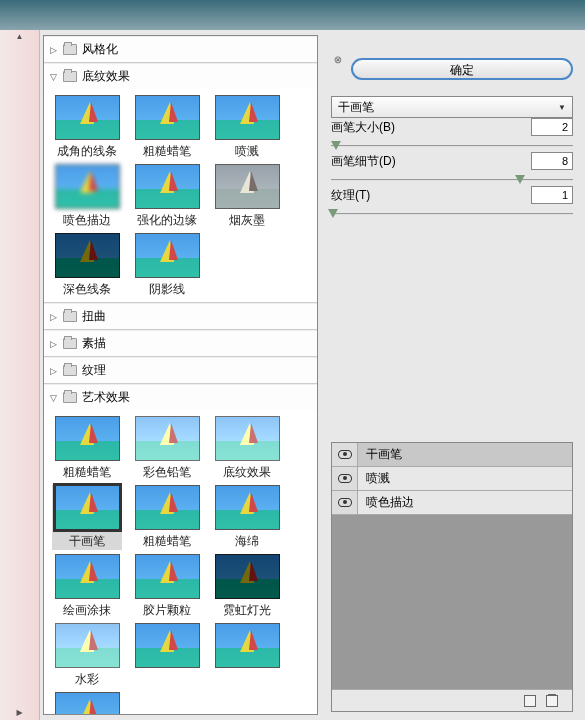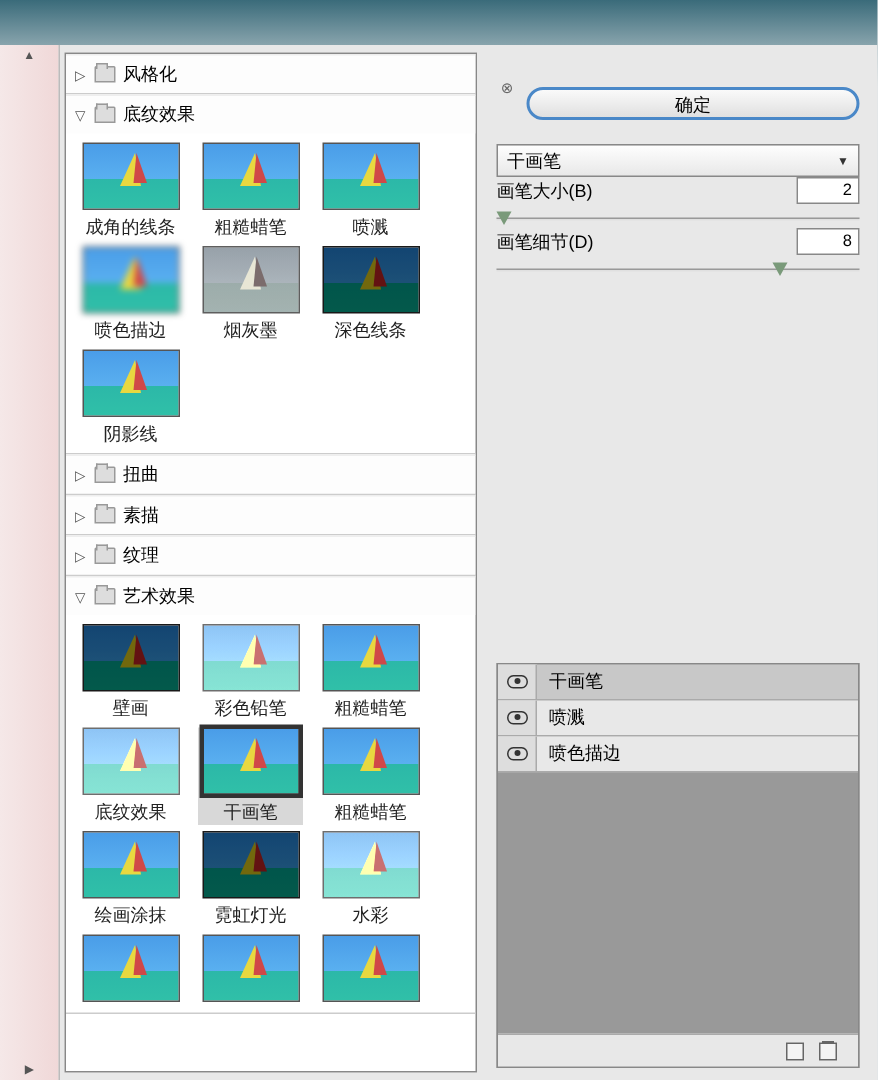--- a/index.html
+++ b/index.html
@@ -103,20 +103,27 @@
               <div class="thumb-label">喷溅</div>
             </div>
             <div class="thumb-item">
               <div class="thumb-img th-blur">
                 <div class="sail"></div>
                 <div class="sail2"></div>
               </div>
               <div class="thumb-label">喷色描边</div>
             </div>
             <div class="thumb-item">
+              <div class="thumb-img ">
+                <div class="sail"></div>
+                <div class="sail2"></div>
+              </div>
+              <div class="thumb-label">强化的边缘</div>
+            </div>
+            <div class="thumb-item">
               <div class="thumb-img th-gray">
                 <div class="sail"></div>
                 <div class="sail2"></div>
               </div>
               <div class="thumb-label">烟灰墨</div>
             </div>
             <div class="thumb-item">
               <div class="thumb-img th-dark">
                 <div class="sail"></div>
                 <div class="sail2"></div>
@@ -154,67 +161,74 @@
           </div>
         </div>
         <div class="category">
           <div class="category-header">
             <span class="tri">▽</span>
             <span class="folder"></span>
             <span>艺术效果</span>
           </div>
           <div class="thumb-grid">
             <div class="thumb-item">
-              <div class="thumb-img th-dark">
-                <div class="sail"></div>
-                <div class="sail2"></div>
-              </div>
-              <div class="thumb-label">壁画</div>
+              <div class="thumb-img ">
+                <div class="sail"></div>
+                <div class="sail2"></div>
+              </div>
+              <div class="thumb-label">粗糙蜡笔</div>
             </div>
             <div class="thumb-item">
               <div class="thumb-img th-pastel">
                 <div class="sail"></div>
                 <div class="sail2"></div>
               </div>
               <div class="thumb-label">彩色铅笔</div>
             </div>
             <div class="thumb-item">
+              <div class="thumb-img th-pastel">
+                <div class="sail"></div>
+                <div class="sail2"></div>
+              </div>
+              <div class="thumb-label">底纹效果</div>
+            </div>
+            <div class="thumb-item selected">
+              <div class="thumb-img ">
+                <div class="sail"></div>
+                <div class="sail2"></div>
+              </div>
+              <div class="thumb-label">干画笔</div>
+            </div>
+            <div class="thumb-item">
               <div class="thumb-img ">
                 <div class="sail"></div>
                 <div class="sail2"></div>
               </div>
               <div class="thumb-label">粗糙蜡笔</div>
             </div>
             <div class="thumb-item">
-              <div class="thumb-img th-pastel">
-                <div class="sail"></div>
-                <div class="sail2"></div>
-              </div>
-              <div class="thumb-label">底纹效果</div>
-            </div>
-            <div class="thumb-item selected">
-              <div class="thumb-img ">
-                <div class="sail"></div>
-                <div class="sail2"></div>
-              </div>
-              <div class="thumb-label">干画笔</div>
-            </div>
-            <div class="thumb-item">
-              <div class="thumb-img ">
-                <div class="sail"></div>
-                <div class="sail2"></div>
-              </div>
-              <div class="thumb-label">粗糙蜡笔</div>
+              <div class="thumb-img ">
+                <div class="sail"></div>
+                <div class="sail2"></div>
+              </div>
+              <div class="thumb-label">海绵</div>
             </div>
             <div class="thumb-item">
               <div class="thumb-img ">
                 <div class="sail"></div>
                 <div class="sail2"></div>
               </div>
               <div class="thumb-label">绘画涂抹</div>
+            </div>
+            <div class="thumb-item">
+              <div class="thumb-img ">
+                <div class="sail"></div>
+                <div class="sail2"></div>
+              </div>
+              <div class="thumb-label">胶片颗粒</div>
             </div>
             <div class="thumb-item">
               <div class="thumb-img th-dark">
                 <div class="sail"></div>
                 <div class="sail2"></div>
               </div>
               <div class="thumb-label">霓虹灯光</div>
             </div>
             <div class="thumb-item">
               <div class="thumb-img th-pastel">
@@ -272,20 +286,30 @@
           </div>
         </div>
         <div class="param-row">
           <div class="param-head">
             <span>画笔细节(D)</span>
             <input class="param-input" value="8" style="">
           </div>
           <div class="slider">
             <div class="slider-track"></div>
             <div class="slider-thumb" style="left:78%"></div>
+          </div>
+        </div>
+        <div class="param-row">
+          <div class="param-head">
+            <span>纹理(T)</span>
+            <input class="param-input" value="1" style="">
+          </div>
+          <div class="slider">
+            <div class="slider-track"></div>
+            <div class="slider-thumb" style="left:1%"></div>
           </div>
         </div>
       </div>
 
     <div class="layers-panel">
       <div id="layers">
           <div class="layer-row active">
             <div class="eye-cell">
               <div class="eye-icon"></div>
             </div>

